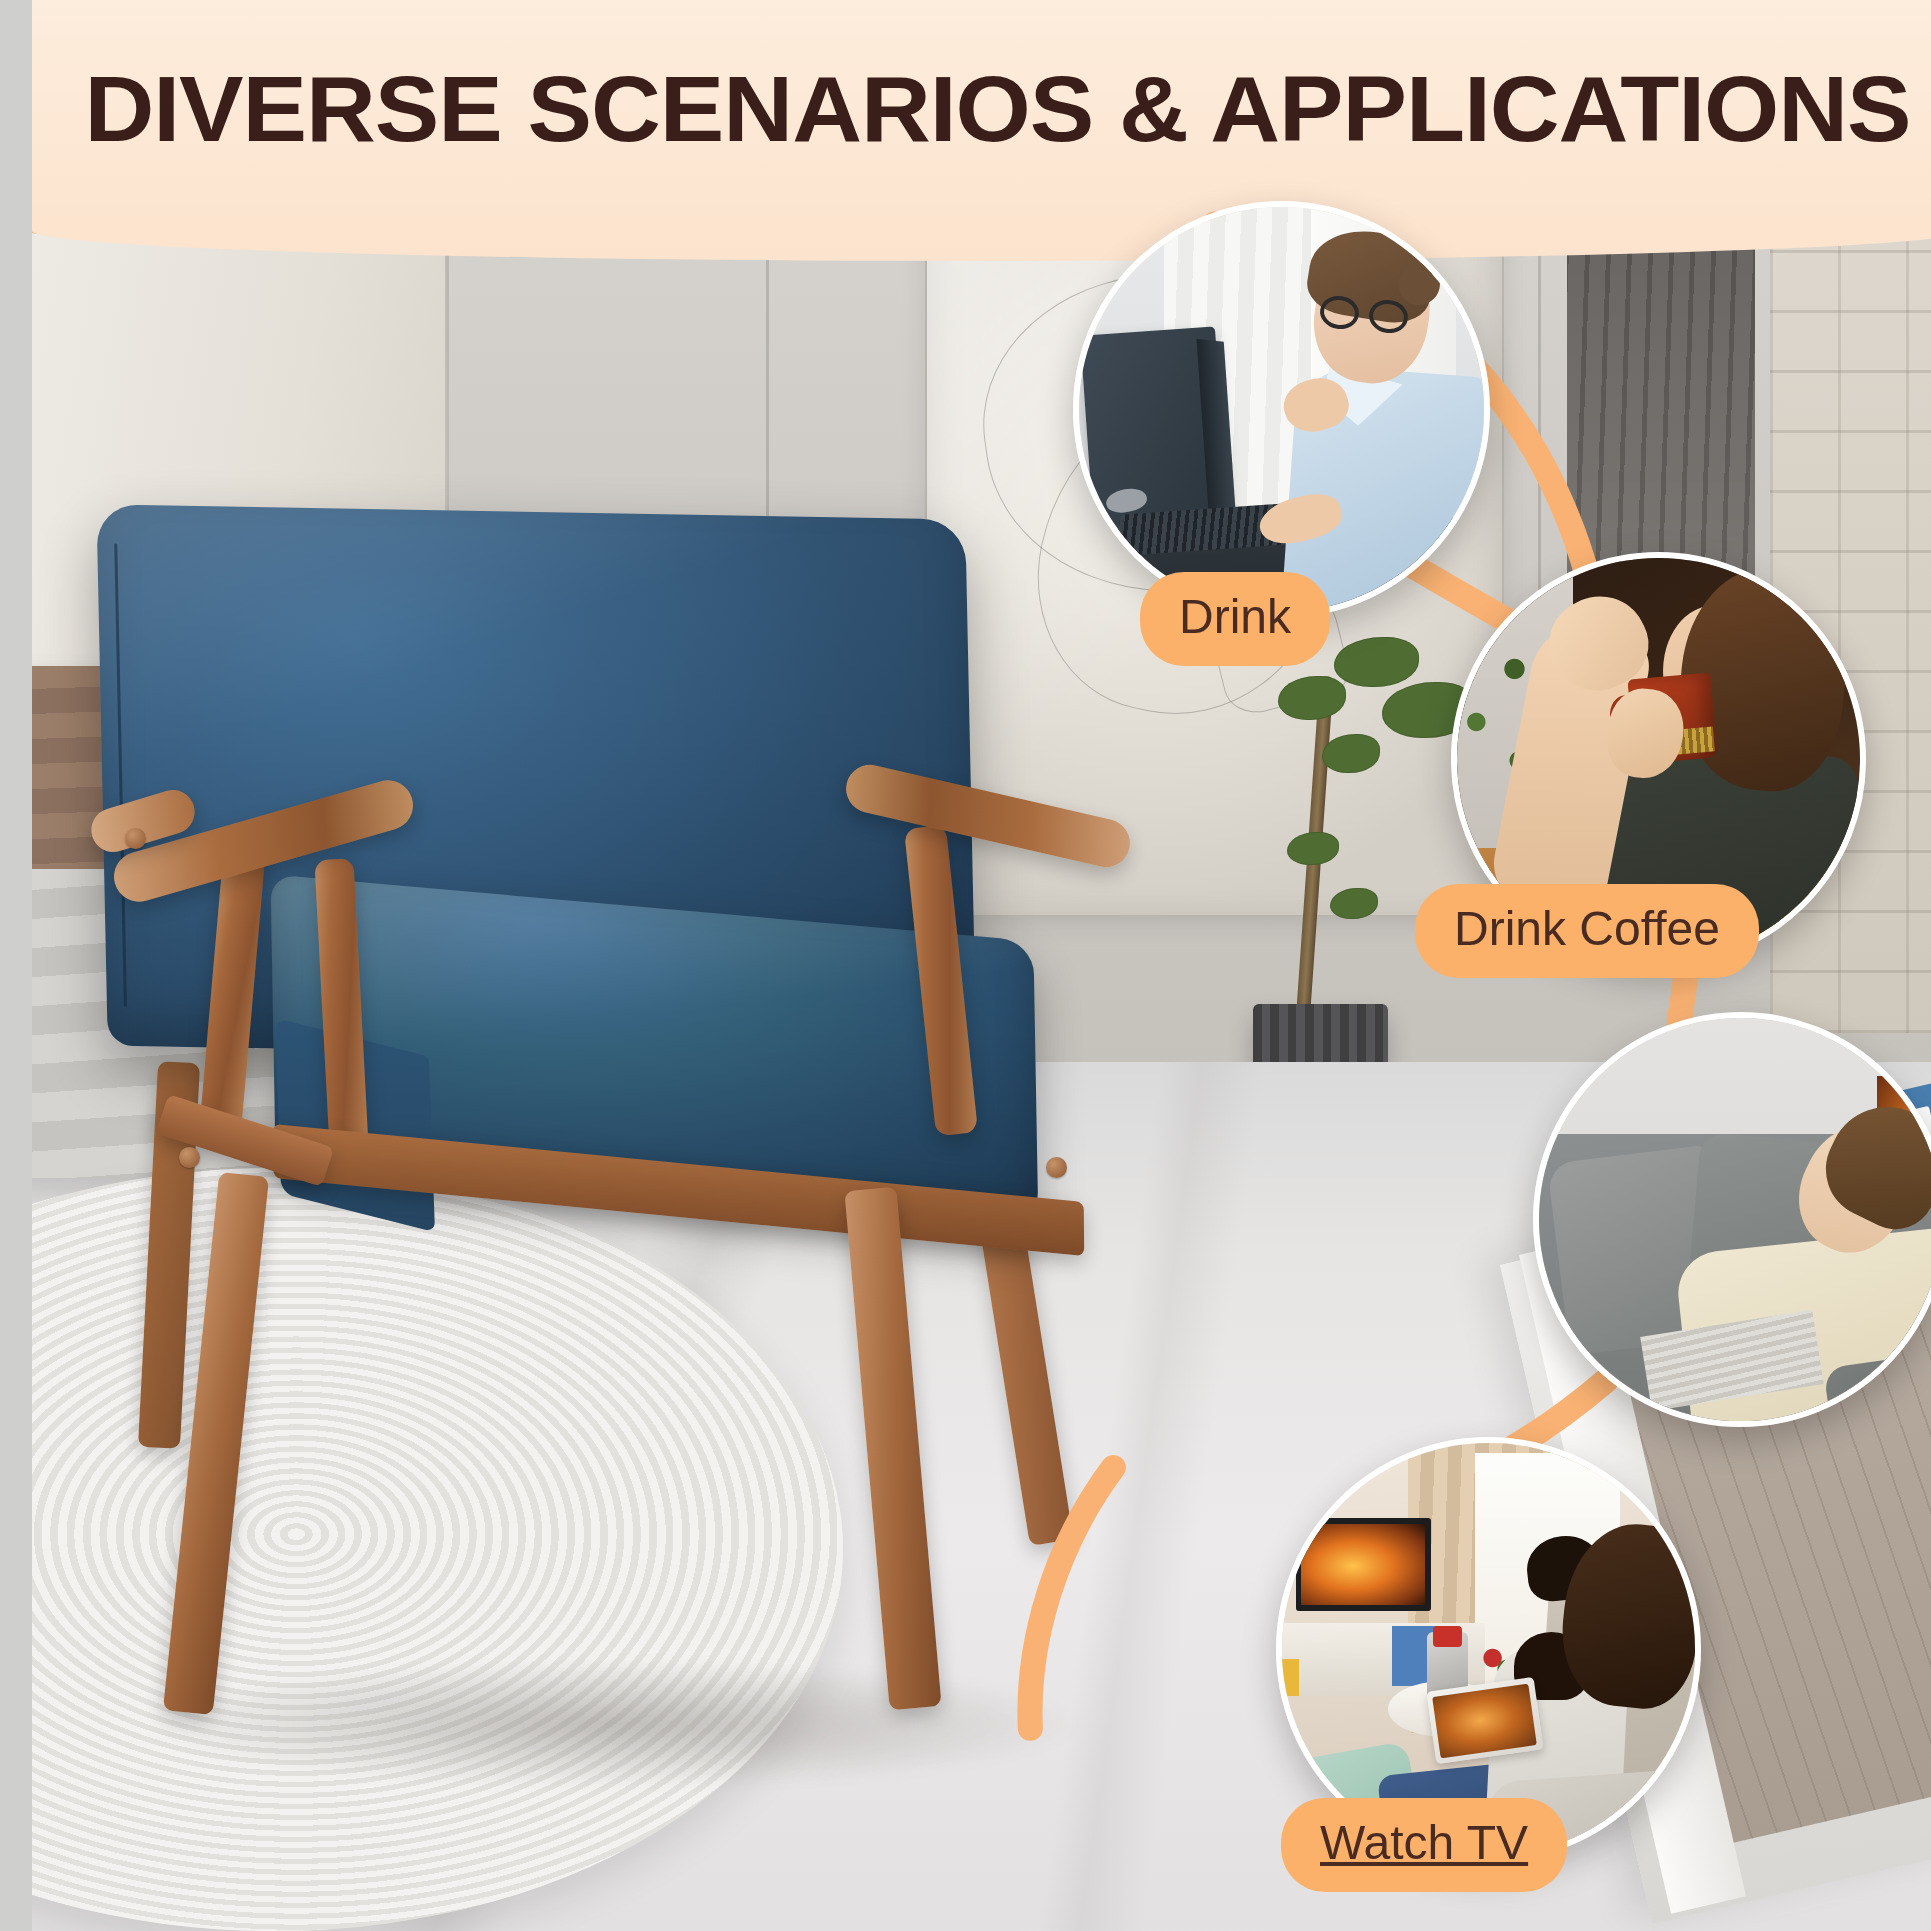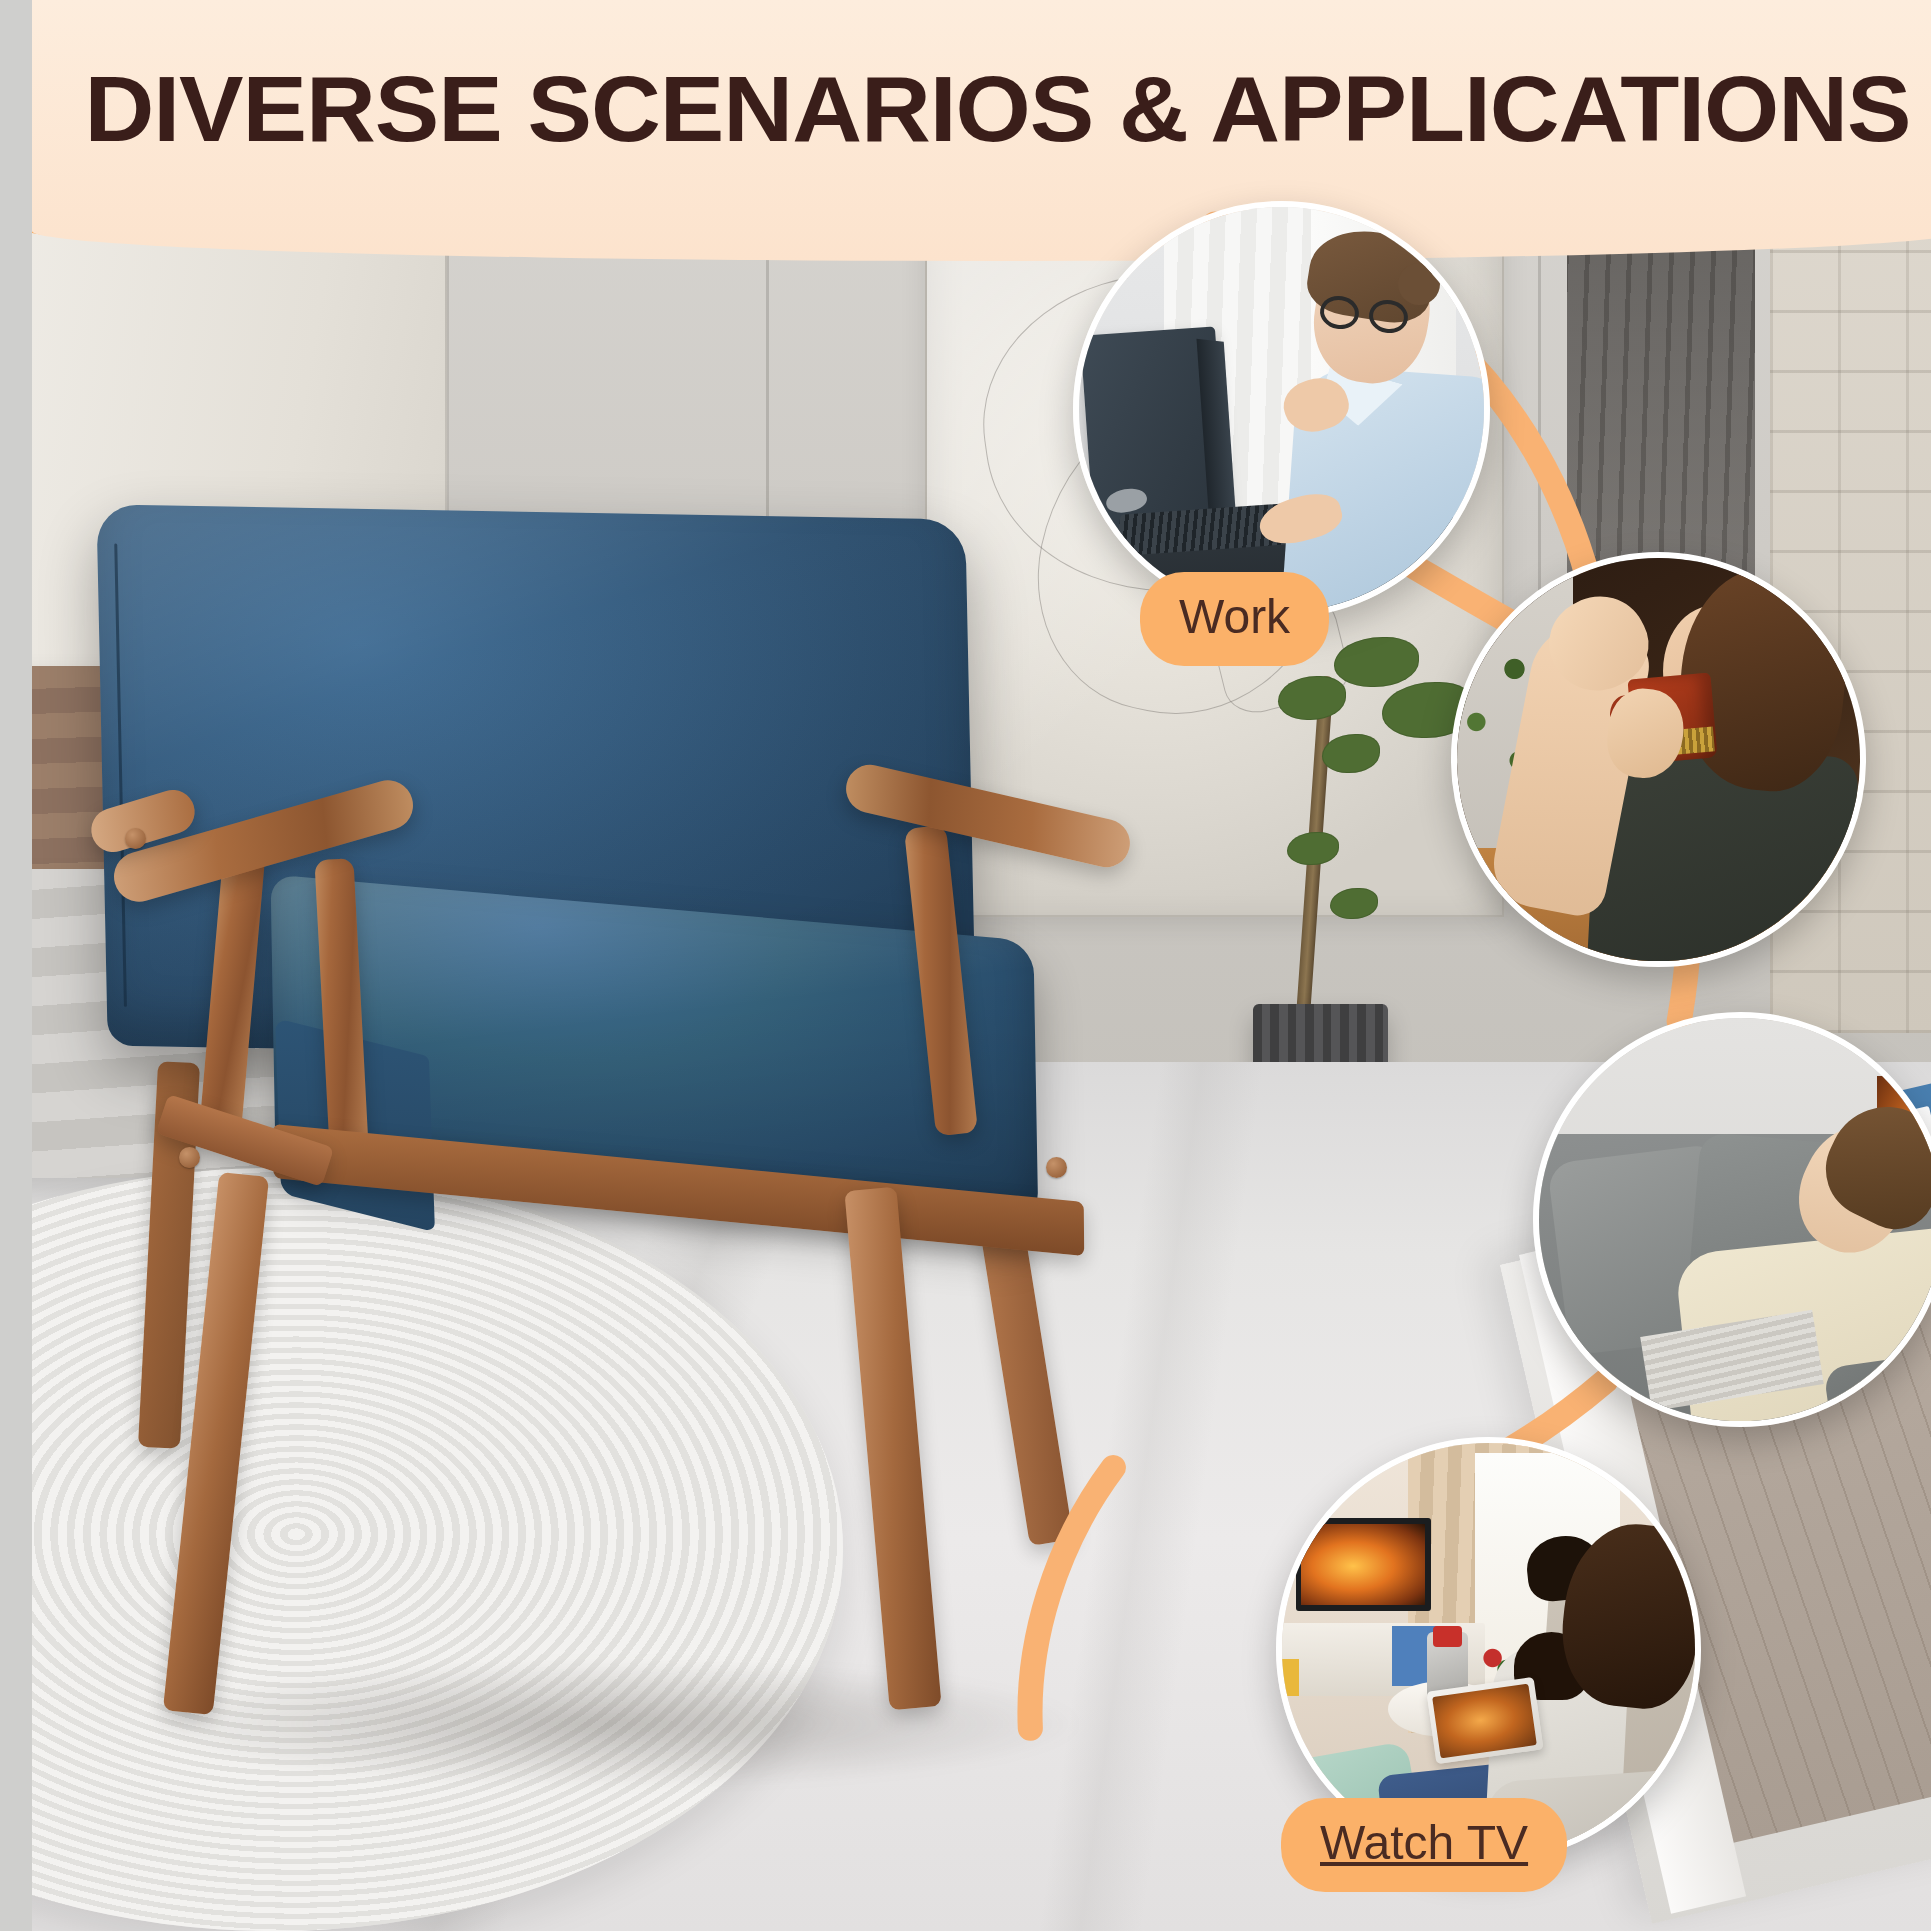--- a/index.html
+++ b/index.html
@@ -595,39 +595,40 @@
       <div class="w-collar"></div>
       <div class="w-head"></div>
       <div class="w-hair"></div>
       <div class="w-bun"></div>
       <div class="w-gl-l"></div>
       <div class="w-gl-r"></div>
       <div class="w-hand"></div>
       <div class="w-hand2"></div>
     </div>
   </div>
-  <div class="badge" style="left:1108px;top:572px;">Work</div>
+  <div class="badge" style="left:1108px;top:572px;">Drink</div>
 
   <div class="circle" style="left:1419px;top:552px;width:415px;height:415px;">
     <div class="photo ph-coffee">
       <div class="c-bgwall"></div>
       <div class="c-leaf"></div>
       <div class="c-chairback"></div>
       <div class="c-wood"></div>
       <div class="c-body"></div>
       <div class="c-head"></div>
       <div class="c-hair"></div>
       <div class="c-arm"></div>
       <div class="c-forearm"></div>
       <div class="c-mug-handle"></div>
       <div class="c-mug"></div>
       <div class="c-mug-band"></div>
       <div class="c-hand"></div>
     </div>
   </div>
+  <div class="badge" style="left:1383px;top:884px;">Drink Coffee</div>
 
   <div class="circle" style="left:1501px;top:1012px;width:415px;height:415px;">
     <div class="photo ph-rest">
       <div class="r-floor"></div>
       <div class="r-fire"></div>
       <div class="r-sofa"></div>
       <div class="r-cushion1"></div>
       <div class="r-cushion2"></div>
       <div class="r-body"></div>
       <div class="r-legs"></div>

